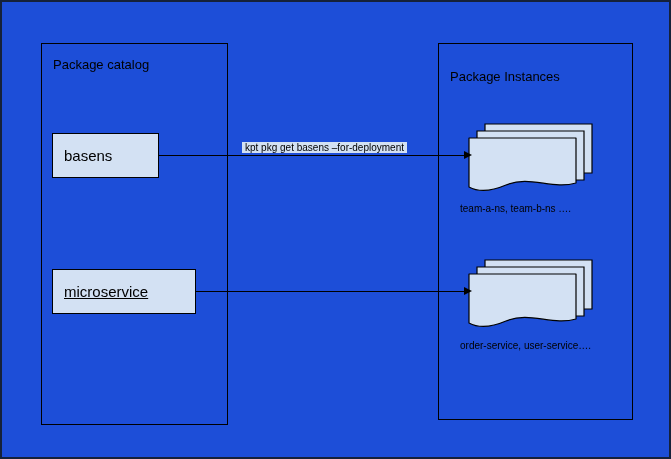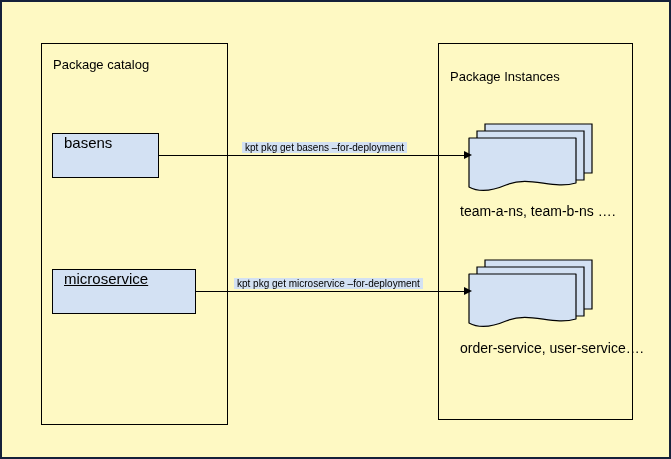--- a/index.html
+++ b/index.html
@@ -7,21 +7,21 @@
     padding: 0;
     background: #ffffff;
   }
   body {
     font-family: "Liberation Sans", sans-serif;
   }
   #canvas {
     position: relative;
     width: 671px;
     height: 459px;
-    background: #fef9c3;
+    background: #1d4ed8;
     border: 2px solid #15213a;
     box-sizing: border-box;
     overflow: hidden;
   }
   .panel {
     position: absolute;
     border: 1px solid #000000;
     background: transparent;
     box-sizing: border-box;
   }
@@ -30,21 +30,21 @@
     font-size: 13px;
     color: #000000;
     white-space: nowrap;
   }
   .pkg-box {
     position: absolute;
     border: 1px solid #000000;
     background: #d3e1f3;
     box-sizing: border-box;
     display: flex;
-    align-items: flex-start;
+    align-items: center;
     z-index: 4;
   }
   .pkg-box span {
     padding-left: 11px;
     font-size: 15px;
     color: #000000;
     white-space: nowrap;
   }
   .edge {
     position: absolute;
@@ -69,21 +69,21 @@
     background: #d3e1f3;
     padding: 0 3px;
     z-index: 3;
   }
   .docstack {
     position: absolute;
     z-index: 2;
   }
   .caption {
     position: absolute;
-    font-size: 14px;
+    font-size: 10px;
     color: #000000;
     white-space: nowrap;
   }
 </style>
 </head>
 <body>
 
 <div id="canvas">
 
   <div class="panel" style="left:39px; top:41px; width:187px; height:382px;"></div>
@@ -99,21 +99,20 @@
   <div class="pkg-box" style="left:50px; top:267px; width:144px; height:45px;text-decoration:underline;">
     <span>microservice</span>
   </div>
 
   <div class="edge" style="left:157px; top:153px; width:313px;"></div>
   <div class="arrowhead" style="left:462px; top:149px;"></div>
   <div class="edge-label" style="left:240px; top:140px;">kpt pkg get basens –for-deployment</div>
 
   <div class="edge" style="left:194px; top:289px; width:276px;"></div>
   <div class="arrowhead" style="left:462px; top:285px;"></div>
-  <div class="edge-label" style="left:232px; top:276px;">kpt pkg get microservice –for-deployment</div>
 
   <div class="docstack" style="left:462px; top:111px; width:134px; height:84px;">
     <svg width="134" height="84" viewBox="0 0 134 84">
       <path d="M 21 11 L 128 11 L 128 60 L 112 60 L 112 21 L 21 21 Z" fill="#d3e1f3" stroke="#000000" stroke-width="1.2" stroke-linejoin="miter"></path>
       <path d="M 13 18 L 120 18 L 120 67 L 104 67 L 104 28 L 13 28 Z" fill="#d3e1f3" stroke="#000000" stroke-width="1.2" stroke-linejoin="miter"></path>
       <path d="M 5 25 L 112 25 L 112 70 C 88 77 66 62 42 72 C 28 78 16 80 5 74 Z" fill="#d3e1f3" stroke="#000000" stroke-width="1.2" stroke-linejoin="round"></path>
     </svg>
   </div>
   <div class="caption" style="left:458px; top:201px;">team-a-ns, team-b-ns ….</div>
 

